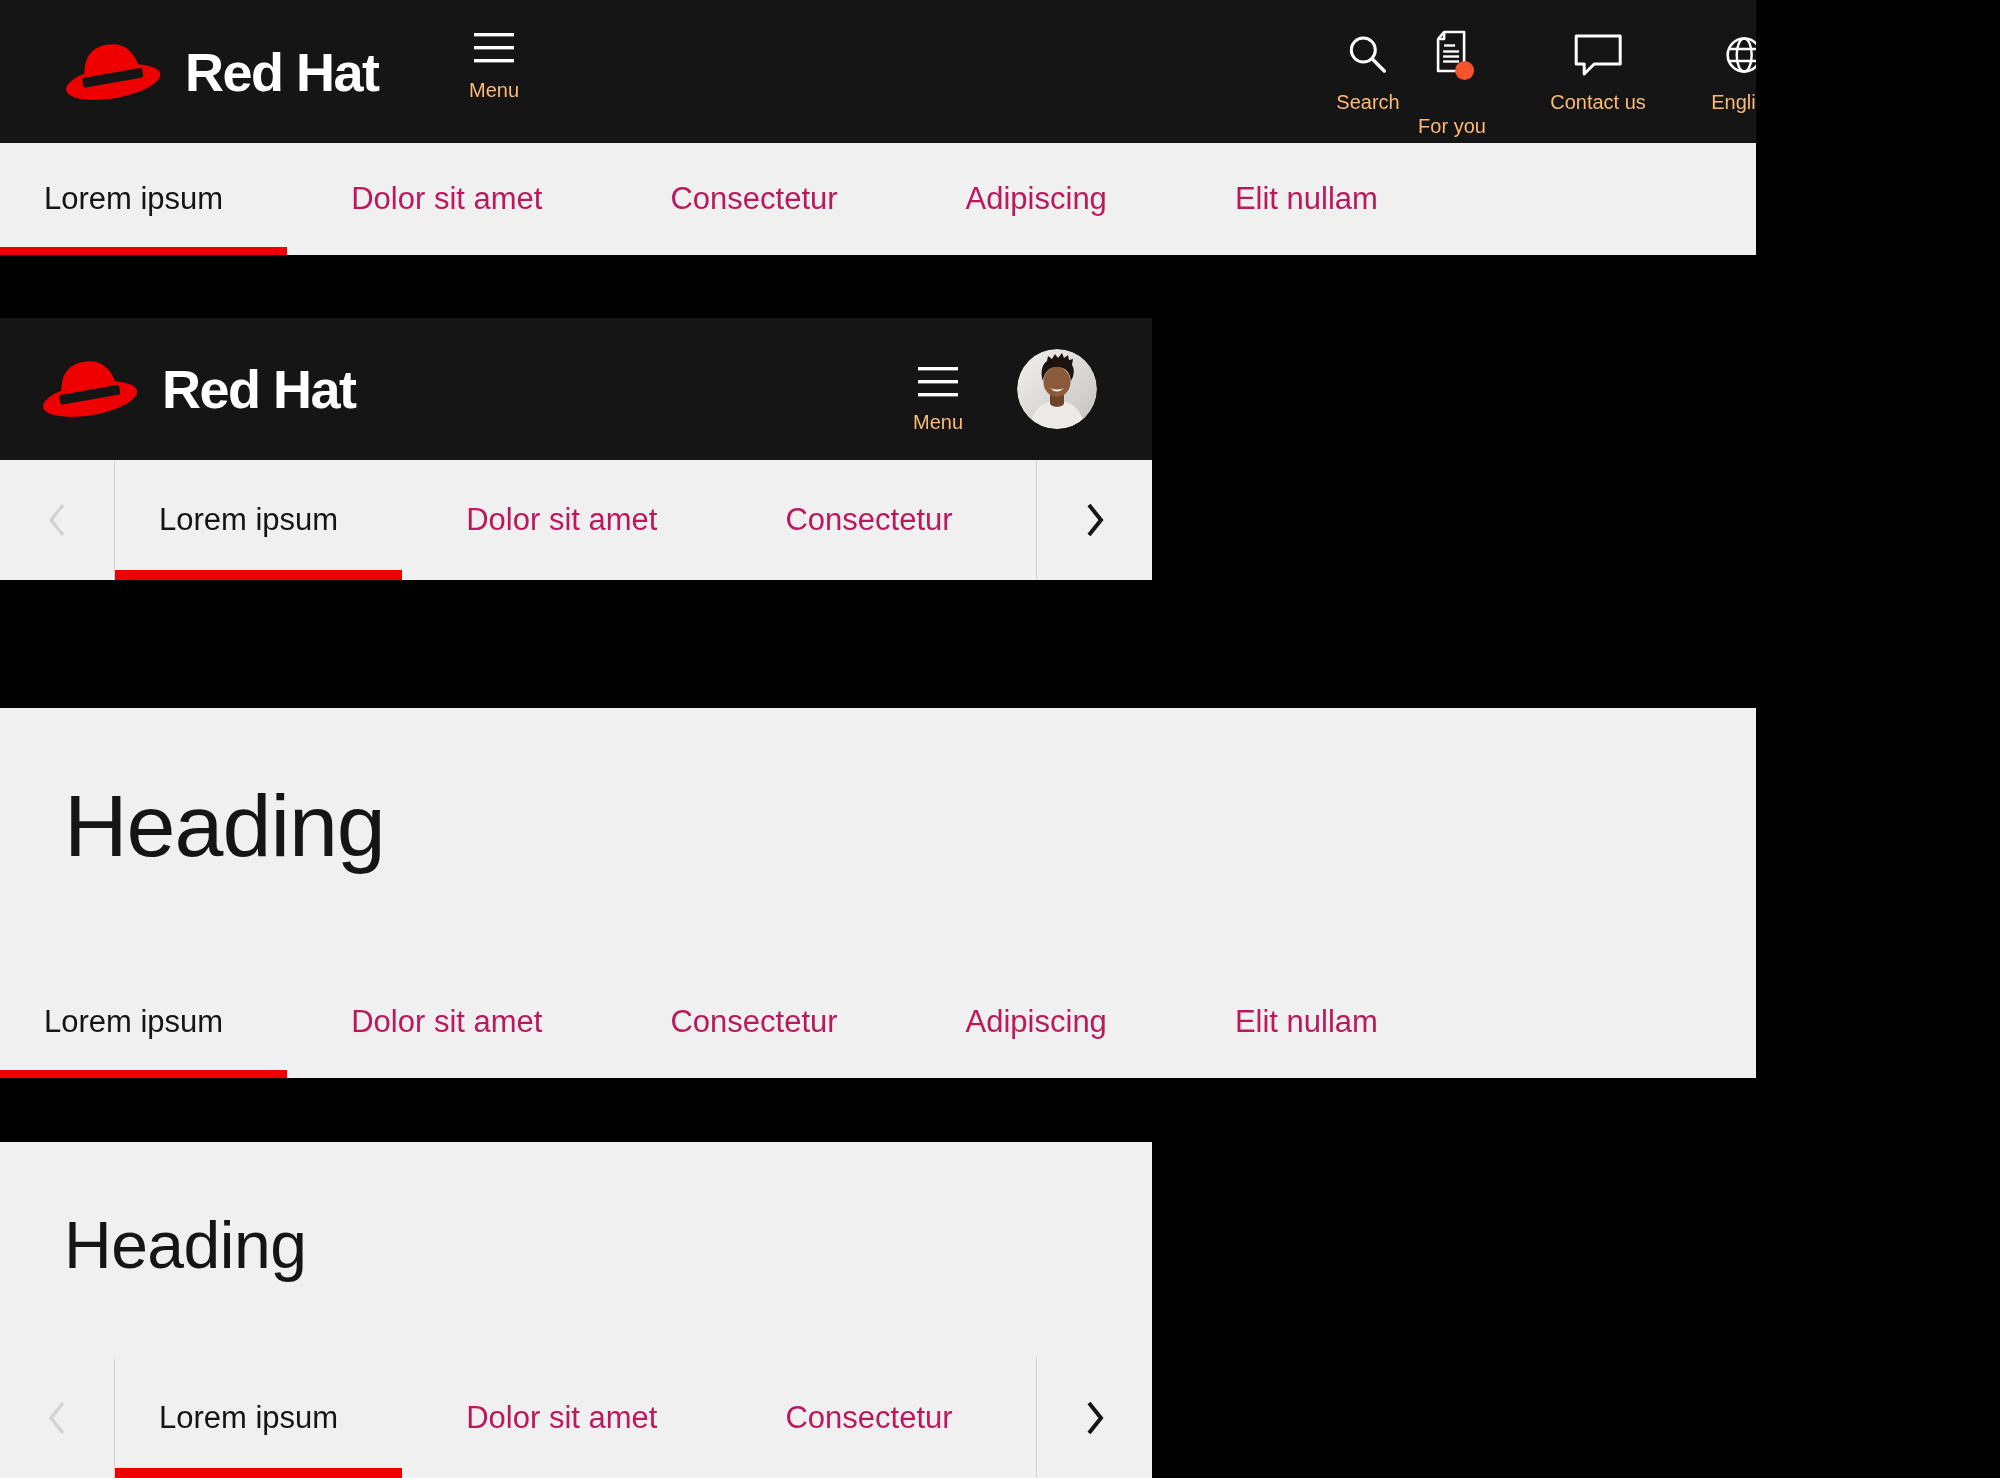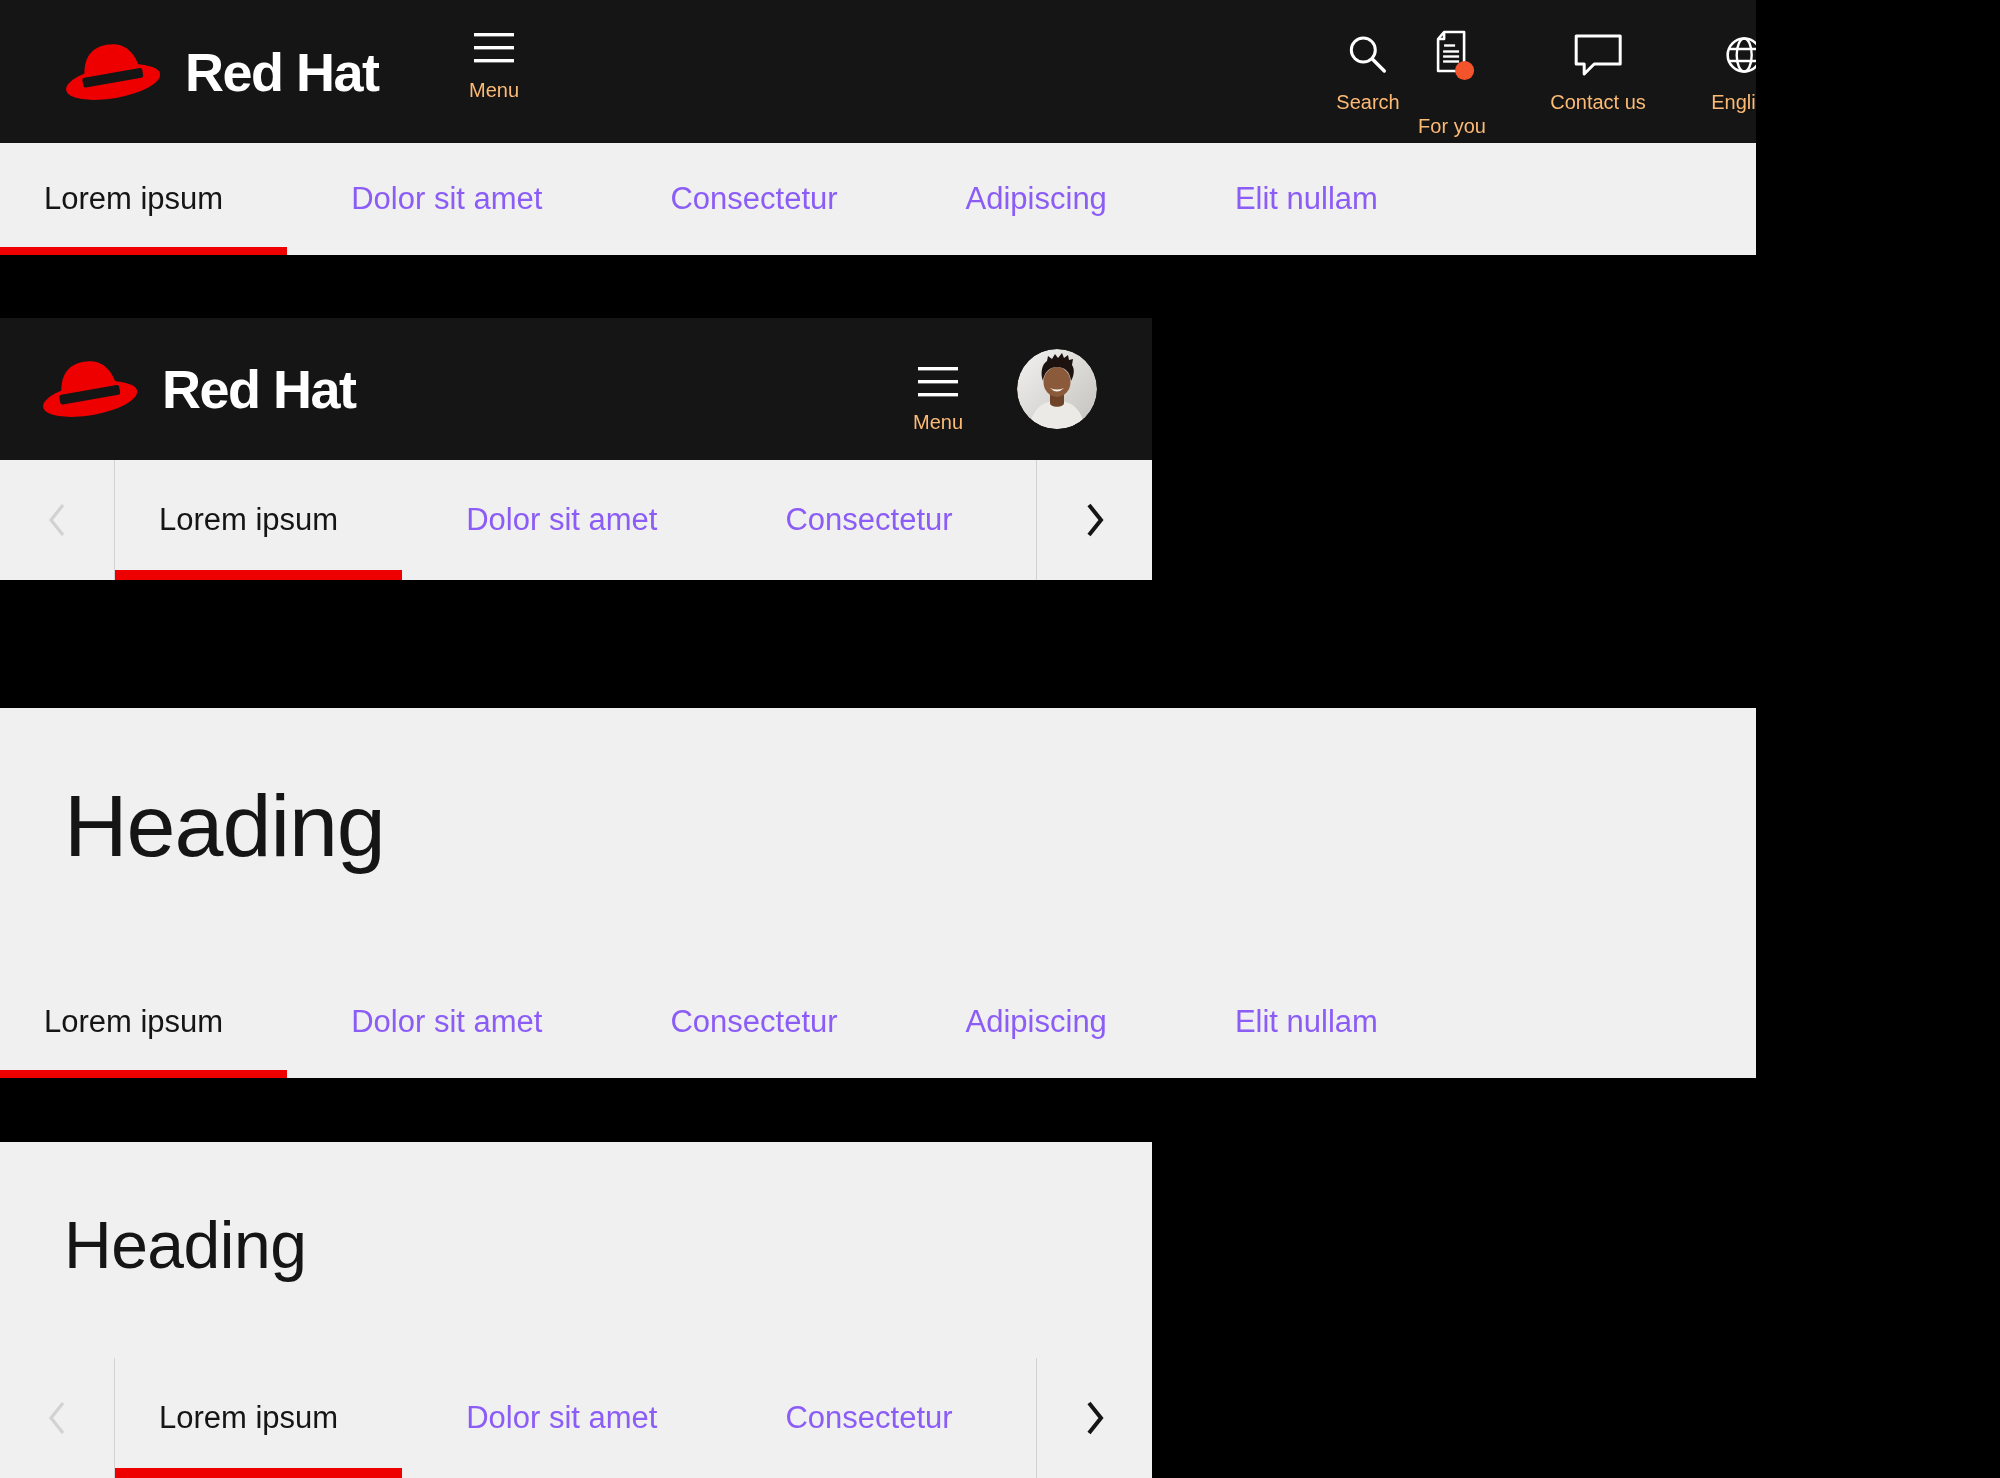--- a/index.html
+++ b/index.html
@@ -48,21 +48,21 @@
 
   
   .tabbar {
     position:absolute; left:0; right:0; height:112px;
     background:#f0f0f0; display:flex; align-items:stretch;
   }
   .tabbar-top { top:143px; }
   .tabbar-inline { bottom:0; }
   .tab {
     position:relative; display:flex; align-items:center; justify-content:center;
-    padding:0 64px; font-size:31px; color:#8b5cf6; white-space:nowrap;
+    padding:0 64px; font-size:31px; color:#be185d; white-space:nowrap;
     background:none; border:none; cursor:pointer; font-family:inherit;
   }
   .tab.active { color:#151515; font-weight:500;padding-left:44px; }
   .tab-underline { position:absolute; left:0; right:0; bottom:0; height:8px; background:#ee0000; }
 
   
   .mtabbar {
     position:absolute; left:0; width:1152px; height:120px;
     background:#f0f0f0; display:flex; align-items:stretch;
   }

